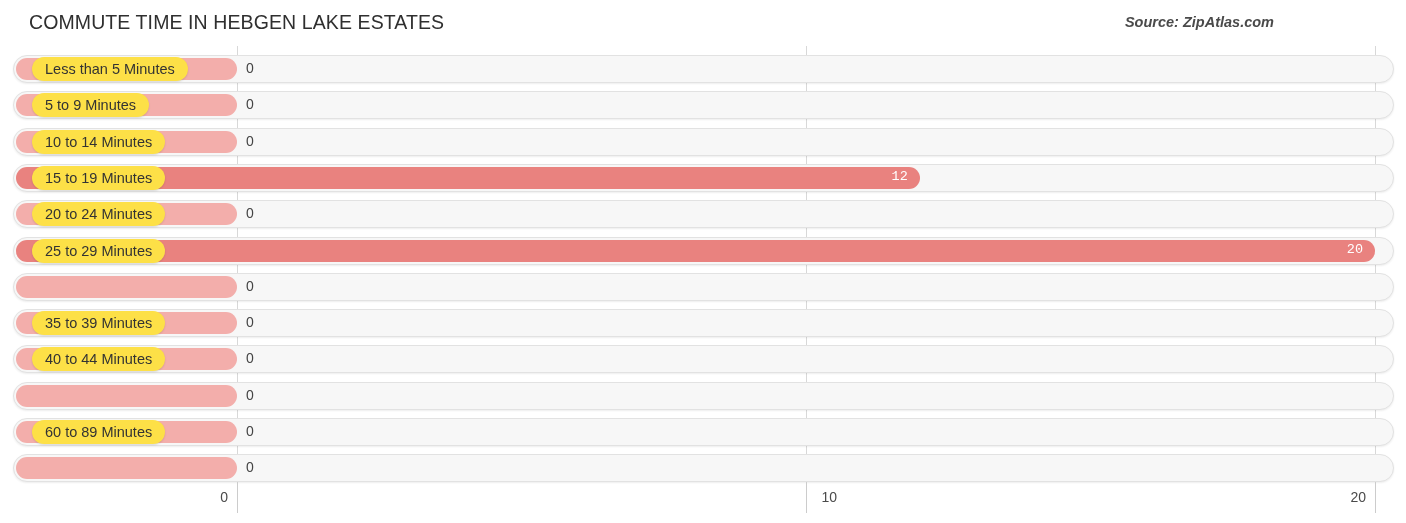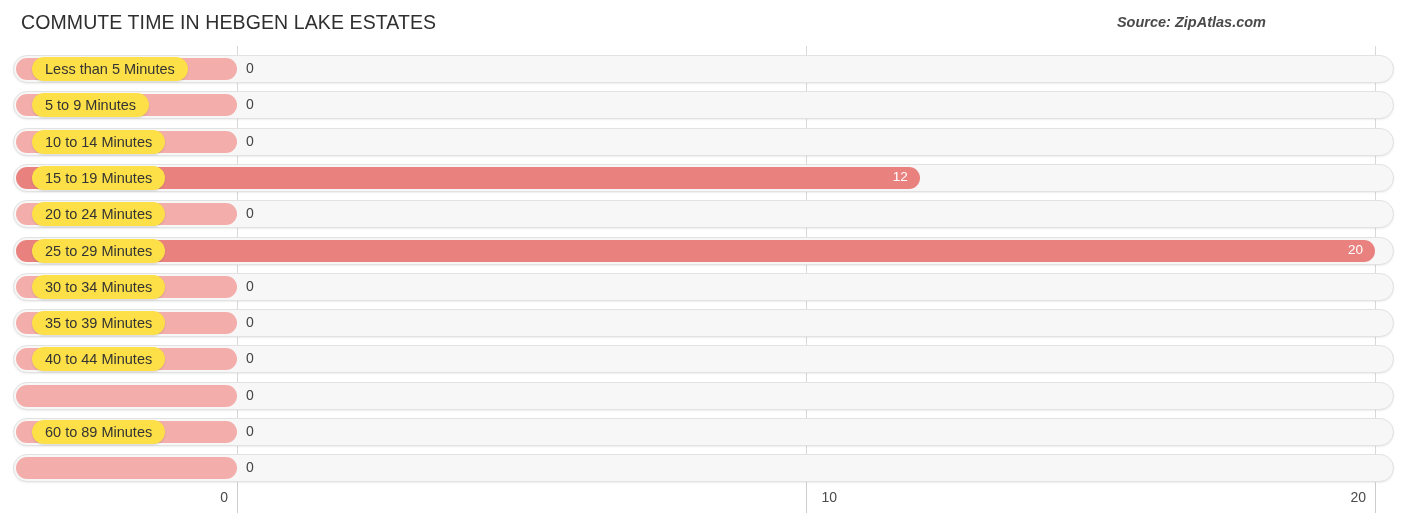--- a/index.html
+++ b/index.html
@@ -12,21 +12,21 @@
     height: 523px;
     font-family: "Liberation Sans", sans-serif;
     -webkit-font-smoothing: antialiased;
     overflow: hidden;
     position: relative;
   }
 
   
   #header {
     position: absolute;
-    left: 8px; top: 0;
+    left: 16px; top: 0;
     width: 1270px;
     height: 46px;
   }
   #chart-title {
     position: absolute;
     left: 13px;
     top: 11px;
     font-size: 19.5px;
     letter-spacing: 0.1px;
     color: #2f2f2f;
@@ -127,20 +127,21 @@
     color: #444444;
     white-space: nowrap;
   }
   .val-in {
     position: absolute;
     top: 5px;
     font-size: 13.5px;
     color: #ffffff;
     white-space: nowrap;
     text-align: right;
+    font-family: Liberation Mono, monospace;
   }
 
   
   #axis {
     position: absolute;
     left: 0;
     top: 483px;
     width: 1406px;
     height: 40px;
   }
@@ -208,21 +209,20 @@
       </div>
       <div class="row" style="top: 190.5px;">
         <div class="track"></div>
         <div class="bar value" style="width: 1359px;"></div>
         <div class="cat-pill">25 to 29 Minutes</div>
         <div class="val-in" style="left: 1320px; width: 30px;">20</div>
       </div>
       <div class="row" style="top: 226.8px;">
         <div class="track"></div>
         <div class="bar zero" style="width: 221px;"></div>
-        <div class="cat-pill">30 to 34 Minutes</div>
         <div class="val-out" style="left: 233px;">0</div>
       </div>
       <div class="row" style="top: 263.1px;">
         <div class="track"></div>
         <div class="bar zero" style="width: 221px;"></div>
         <div class="cat-pill">35 to 39 Minutes</div>
         <div class="val-out" style="left: 233px;">0</div>
       </div>
       <div class="row" style="top: 299.4px;">
         <div class="track"></div>

